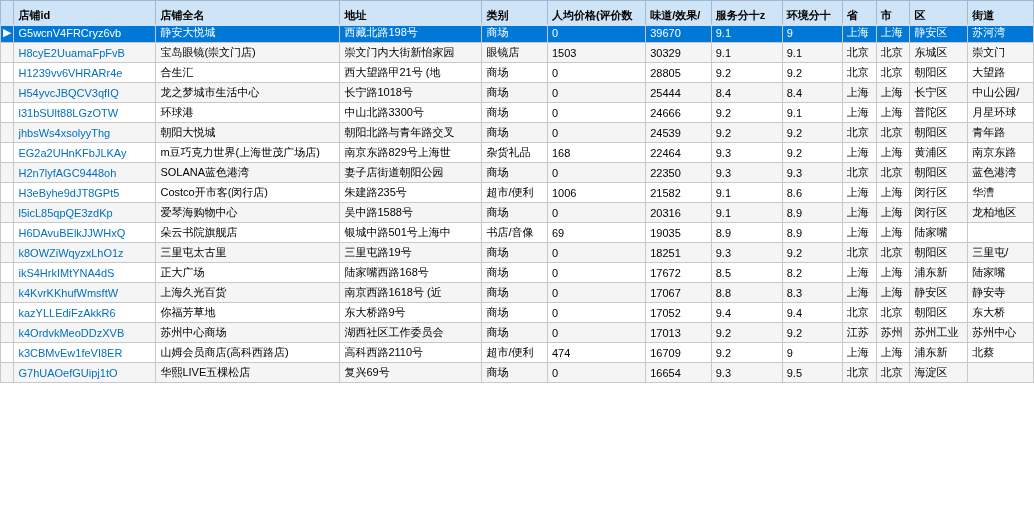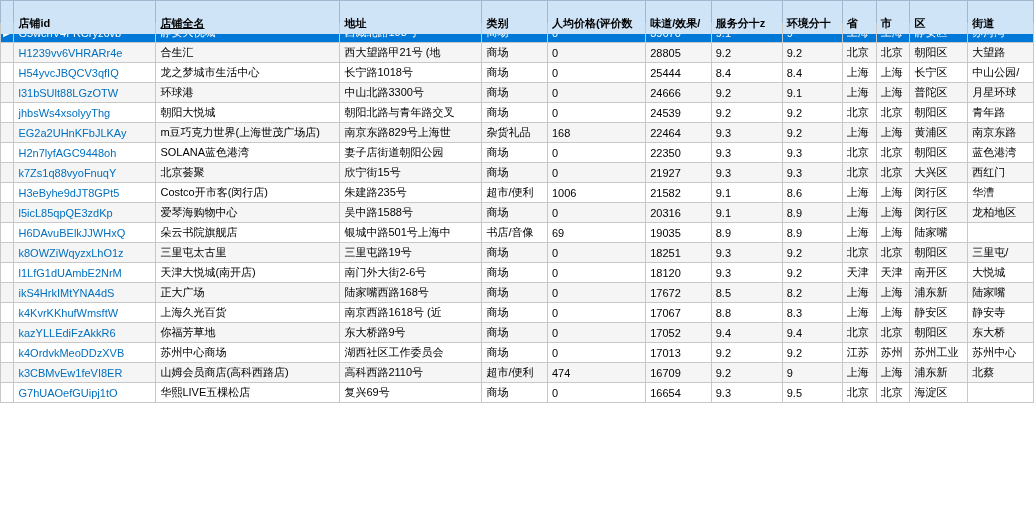--- a/index.html
+++ b/index.html
@@ -8,21 +8,21 @@
     table { border-collapse: collapse; width: max-content; min-width: 1034px; }
     thead tr { background: #d0e4f7; }
     thead th {
       border: 1px solid #a0b8d0;
       padding: 3px 4px;
       text-align: left;
       font-weight: bold;
       color: #000;
       white-space: nowrap;
       position: sticky;
-      top: 12px;
+      top: 4px;
       background: #d0e4f7;
     }
     tbody tr { background: #fff; }
     tbody tr:nth-child(even) { background: #f5f5f5; }
     tbody tr.selected { background: #0078d7; color: #fff; }
     tbody tr.selected td { color: #fff; }
     tbody td {
       border: 1px solid #c8c8c8;
       padding: 2px 4px;
       white-space: nowrap;
@@ -36,21 +36,21 @@
   </style>
 </head>
 <body>
 
 <div class="table-container">
   <table>
     <thead>
       <tr>
         <th style="width:12px;"></th>
         <th style="min-width:130px;">店铺id</th>
-        <th style="min-width:140px;text-decoration:underline;">店铺全名</th>
+        <th style="min-width:140px;">店铺全名</th>
         <th style="min-width:130px;">地址</th>
         <th style="min-width:60px;">类别</th>
         <th style="min-width:90px;">人均价格(评价数</th>
         <th style="min-width:60px;">味道/效果/</th>
         <th style="min-width:65px;">服务分十z</th>
         <th style="min-width:55px;font-family:Liberation Mono, monospace;">环境分十</th>
         <th style="min-width:30px;">省</th>
         <th style="min-width:30px;">市</th>
         <th style="min-width:50px;">区</th>
         <th style="min-width:60px;margin-top:24px;">街道</th>
@@ -67,20 +67,35 @@
           <td>39670</td>
           <td>9.1</td>
           <td>9</td>
           <td>上海</td>
           <td>上海</td>
           <td>静安区</td>
           <td>苏河湾</td>
         </tr>
         <tr>
           <td class="arrow-cell"></td>
+          <td class="col-id blue-text">H8cyE2UuamaFpFvB</td>
+          <td>宝岛眼镜(崇文门店)</td>
+          <td>崇文门内大街新怡家园</td>
+          <td>眼镜店</td>
+          <td>1503</td>
+          <td>30329</td>
+          <td>9.1</td>
+          <td>9.1</td>
+          <td>北京</td>
+          <td>北京</td>
+          <td>东城区</td>
+          <td>崇文门</td>
+        </tr>
+        <tr>
+          <td class="arrow-cell"></td>
           <td class="col-id blue-text">H1239vv6VHRARr4e</td>
           <td>合生汇</td>
           <td>西大望路甲21号 (地</td>
           <td>商场</td>
           <td>0</td>
           <td>28805</td>
           <td>9.2</td>
           <td>9.2</td>
           <td>北京</td>
           <td>北京</td>
@@ -154,35 +169,20 @@
           <td>妻子店街道朝阳公园</td>
           <td>商场</td>
           <td>0</td>
           <td>22350</td>
           <td>9.3</td>
           <td>9.3</td>
           <td>北京</td>
           <td>北京</td>
           <td>朝阳区</td>
           <td>蓝色港湾</td>
-        </tr>
-        <tr>
-          <td class="arrow-cell"></td>
-          <td class="col-id blue-text">k7Zs1q88vyoFnuqY</td>
-          <td>北京荟聚</td>
-          <td>欣宁街15号</td>
-          <td>商场</td>
-          <td>0</td>
-          <td>21927</td>
-          <td>9.3</td>
-          <td>9.3</td>
-          <td>北京</td>
-          <td>北京</td>
-          <td>大兴区</td>
-          <td>西红门</td>
         </tr>
         <tr>
           <td class="arrow-cell"></td>
           <td class="col-id blue-text">H3eByhe9dJT8GPt5</td>
           <td>Costco开市客(闵行店)</td>
           <td>朱建路235号</td>
           <td>超市/便利</td>
           <td>1006</td>
           <td>21582</td>
           <td>9.1</td>
@@ -232,35 +232,20 @@
           <td>18251</td>
           <td>9.3</td>
           <td>9.2</td>
           <td>北京</td>
           <td>北京</td>
           <td>朝阳区</td>
           <td>三里屯/</td>
         </tr>
         <tr>
           <td class="arrow-cell"></td>
-          <td class="col-id blue-text">l1LfG1dUAmbE2NrM</td>
-          <td>天津大悦城(南开店)</td>
-          <td>南门外大街2-6号</td>
-          <td>商场</td>
-          <td>0</td>
-          <td>18120</td>
-          <td>9.3</td>
-          <td>9.2</td>
-          <td>天津</td>
-          <td>天津</td>
-          <td>南开区</td>
-          <td>大悦城</td>
-        </tr>
-        <tr>
-          <td class="arrow-cell"></td>
           <td class="col-id blue-text">ikS4HrkIMtYNA4dS</td>
           <td>正大广场</td>
           <td>陆家嘴西路168号</td>
           <td>商场</td>
           <td>0</td>
           <td>17672</td>
           <td>8.5</td>
           <td>8.2</td>
           <td>上海</td>
           <td>上海</td>

